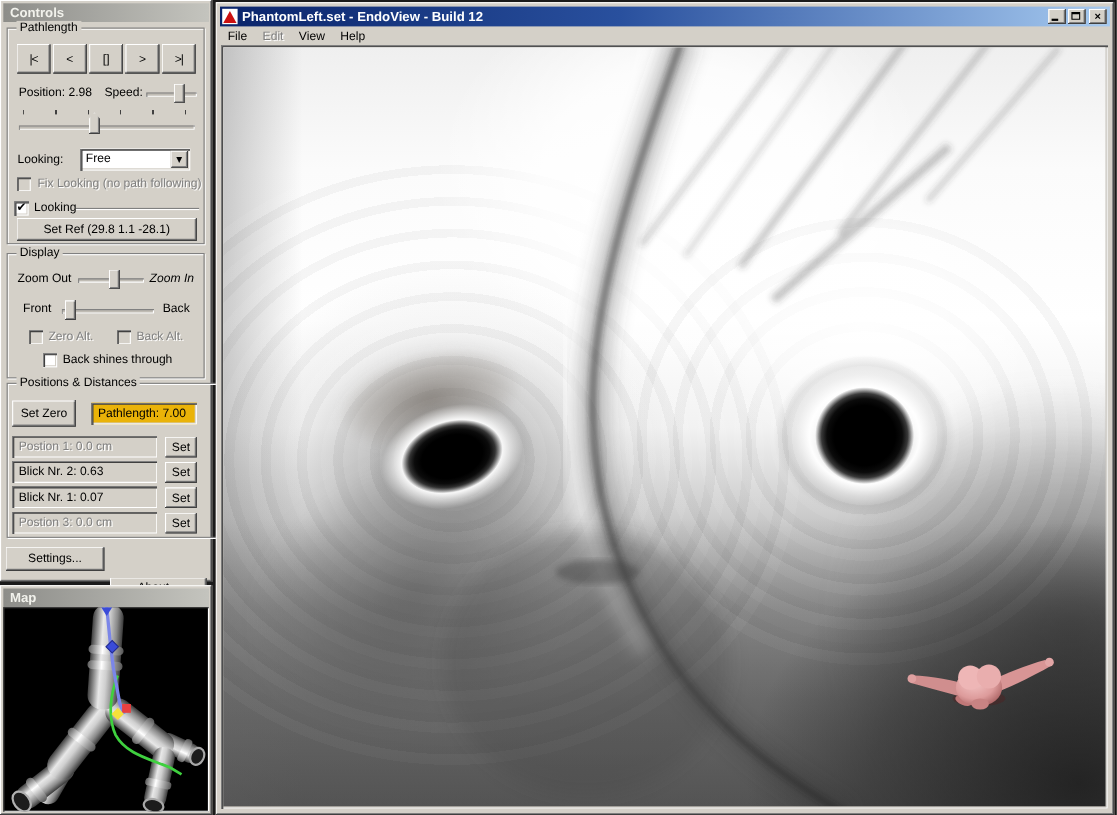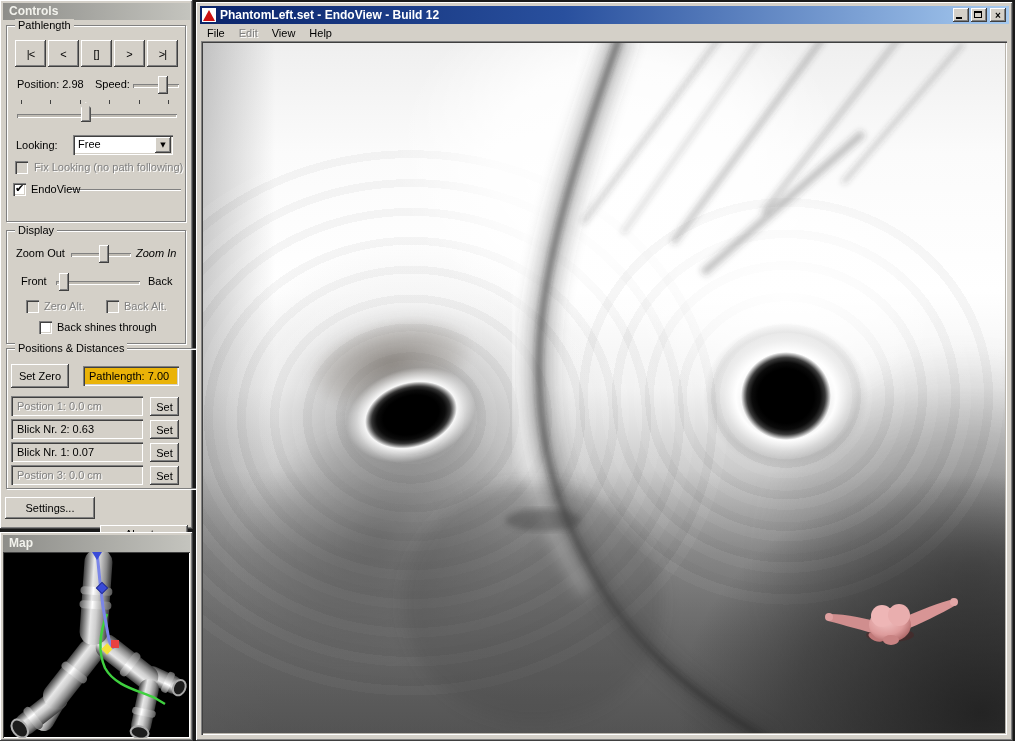--- a/index.html
+++ b/index.html
@@ -175,22 +175,25 @@
       <span class="drop">▼</span>
     </div>
 
     <div class="cb disabled" style="left:8px; top:135px;"></div>
     <span class="lbl dim" style="left:27px; top:135px;">Fix Looking (no path following)</span>
 
     <div style="position:absolute; left:62px; top:163px; width:112px; height:2px; border-top:1px solid #808080; border-bottom:1px solid #ffffff;"></div>
     <div class="cb checked" style="left:6px; top:157px;">
         <span class="check">✔</span>
       </div>
-    <span class="lbl" style="left:24px; top:157px;">EndoView</span>
-
+    <span class="lbl" style="left:24px; top:157px;">Looking</span>
+
+    <button class="btn" style="left:8px; top:172px; width:164px; height:21px;">
+        <span>Set Ref (29.8 1.1 -28.1)</span>
+      </button>
   </div>
 
   <div class="groupbox" style="left:6px; top:230px; width:180px; height:114px;">
     <span class="legend">Display</span>
 
     <span class="lbl" style="left:9px; top:16px;">Zoom Out</span>
     <div class="track" style="left:64px; top:22px; width:60px;">
       <div class="thumb" style="left: 55%;"></div>
     </div>
     <span class="lbl" style="left:129px; top:16px;font-style:italic;">Zoom In</span>

